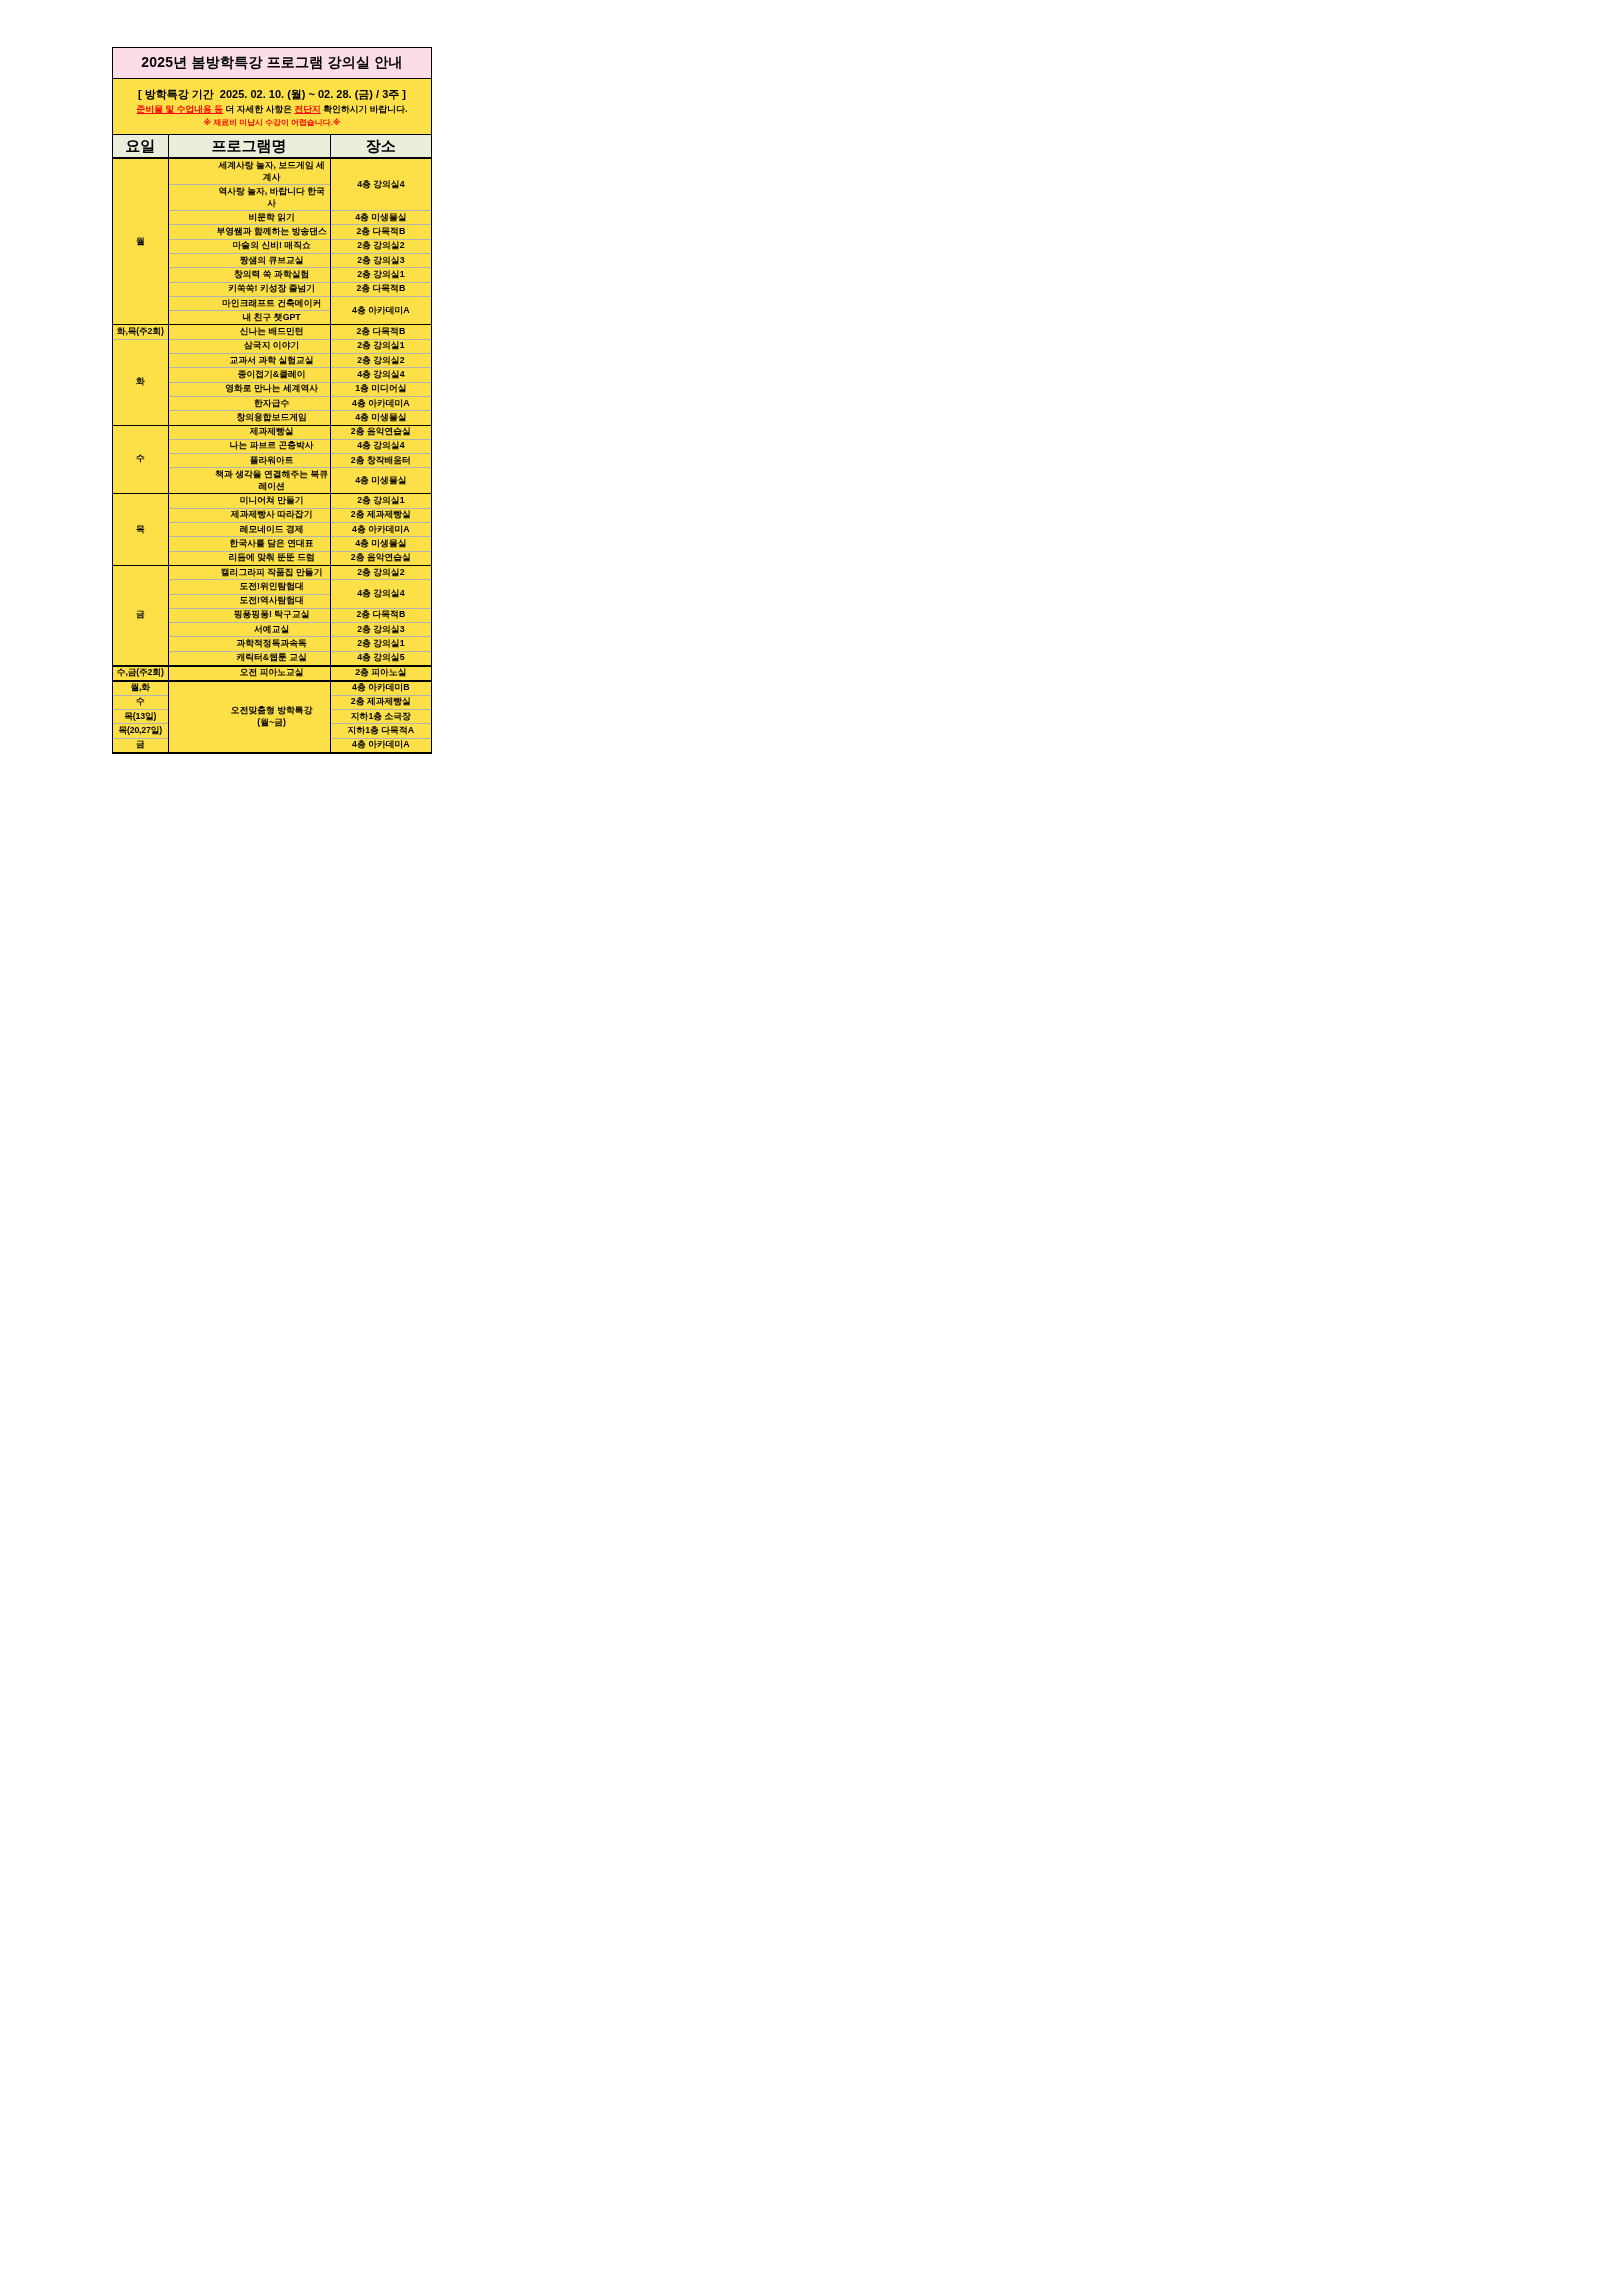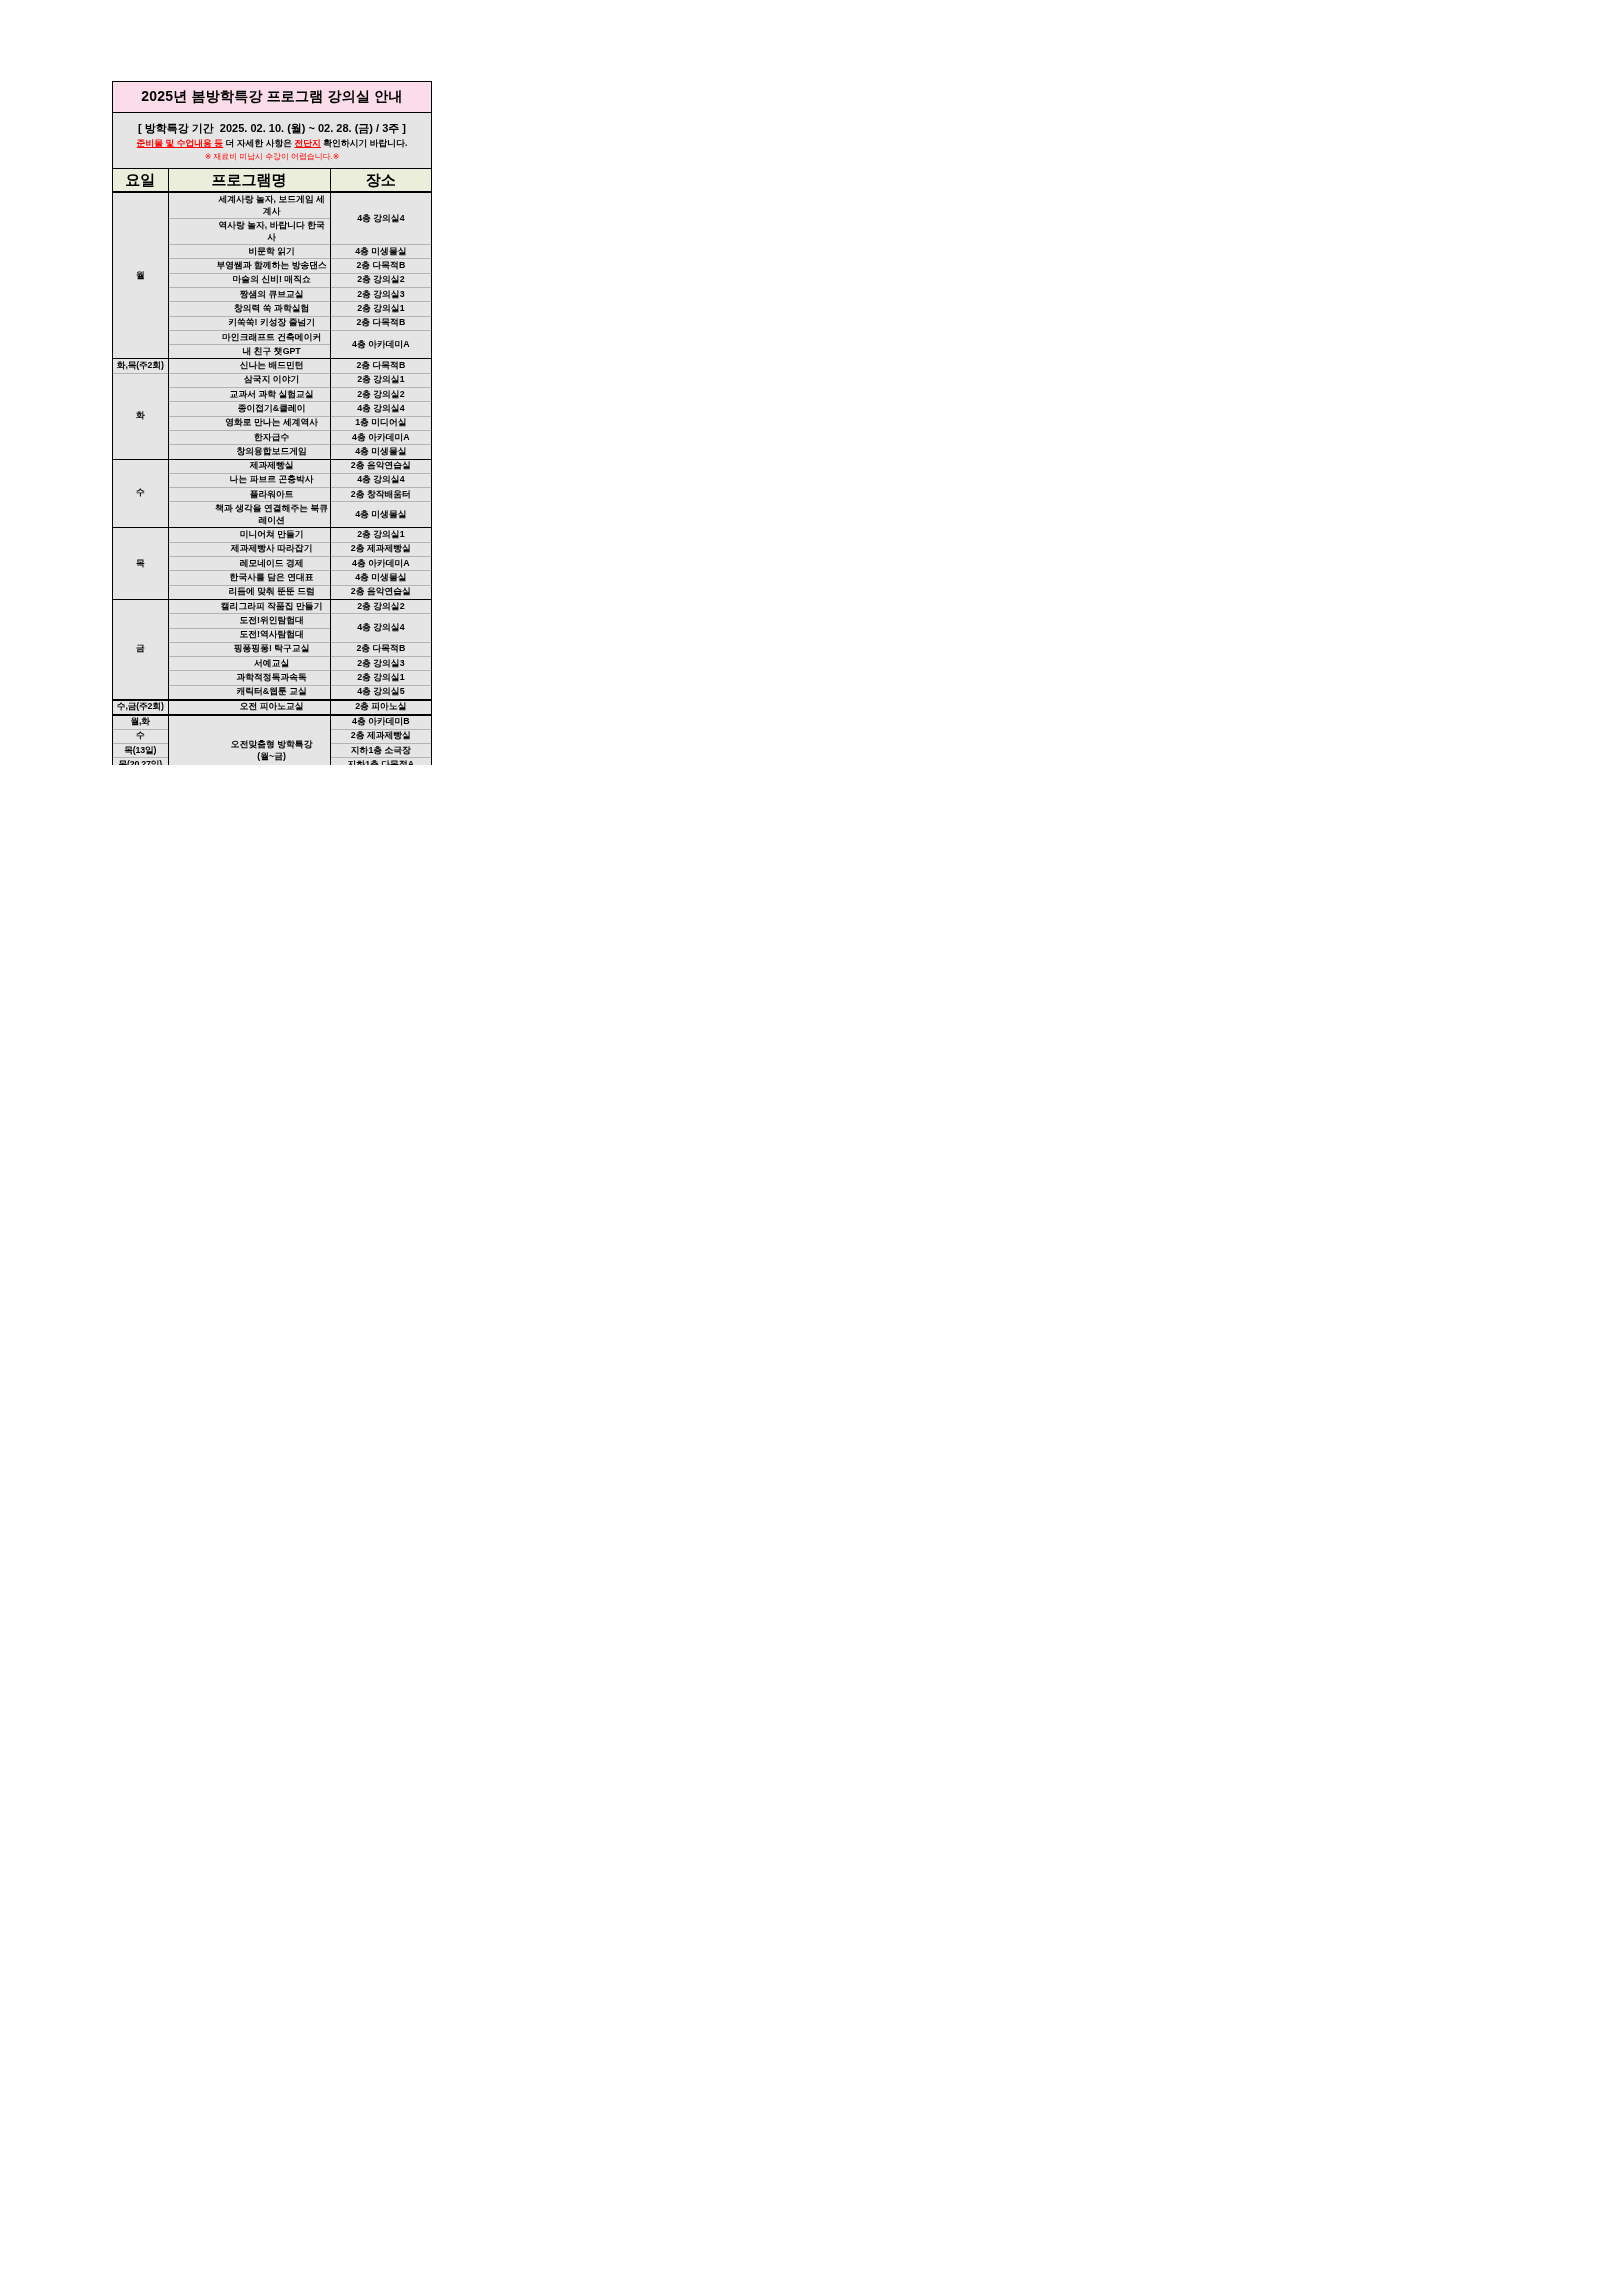--- a/index.html
+++ b/index.html
@@ -12,22 +12,21 @@
   *{margin:0;padding:0;box-sizing:border-box;}
   html,body{background:#ffffff;}
   body{
     width:541px;height:765px;position:relative;overflow:hidden;
     font-family:"Liberation Sans","DejaVu Sans",sans-serif;
     color:var(--ink);
   }
   .doc{
     position:absolute;left:112px;top:47px;width:320px;
     border:1.4px solid var(--ink);border-bottom-width:2.3px;
-    background:#e5e5e5;
-    margin-top:34px;
+    background:#fde047;
   }
   .title-banner{
     background:var(--title-bg);
     border-bottom:1.4px solid var(--ink);
     height:31px;display:flex;align-items:center;justify-content:center;
   }
   .title-banner h1{
     font-size:14px;font-weight:bold;letter-spacing:0.2px;white-space:nowrap;
   }
   .notice{
@@ -36,21 +35,21 @@
   .notice .period{
     font-size:11px;font-weight:bold;white-space:pre-wrap;
   }
   .notice .detail{
     font-size:8.8px;font-weight:bold;white-space:pre-wrap;
   }
   .notice .detail .red-u{
     color:var(--red);text-decoration:underline;text-decoration-thickness:0.9px;text-underline-offset:1.4px;
   }
   .notice .warning{
-    font-size:7.9px;font-weight:normal;color:var(--red);
+    font-size:7.9px;font-weight:bold;color:var(--red);
   }
   table.schedule{
     width:100%;border-collapse:collapse;table-layout:fixed;
     border-top:0.9px solid var(--ink);
   }
   .schedule th,.schedule td{
     font-weight:bold;text-align:center;vertical-align:middle;
     padding:0.5px 0.9px;overflow:hidden;
   }
   .schedule thead tr{height:23.6px;}

